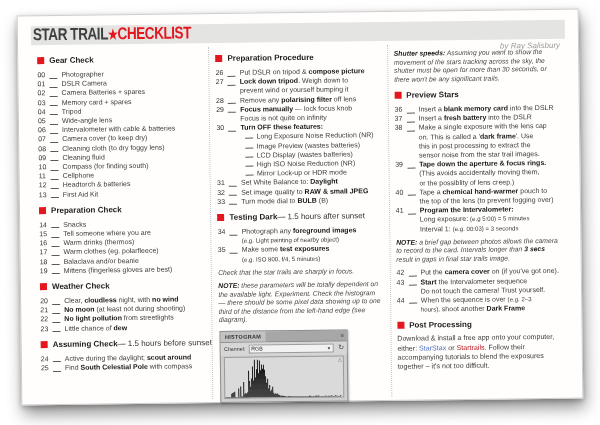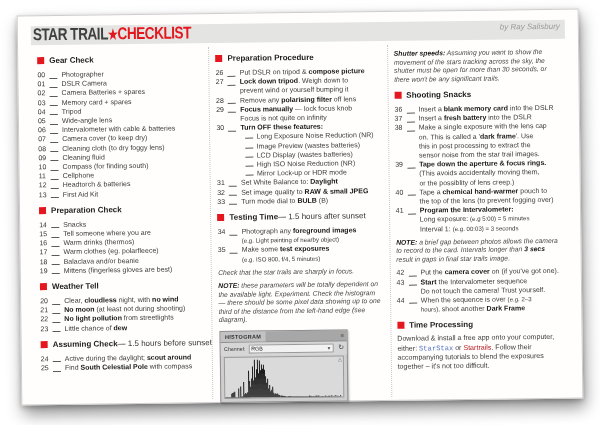--- a/index.html
+++ b/index.html
@@ -9,21 +9,21 @@
          background:#fffefd;border:1px solid #cfcccc;box-sizing:border-box;
          padding:10px 13px 8px 13px;transform:rotate(-0.7deg);transform-origin:50% 50%;
          box-shadow:2px 9px 16px rgba(0,0,0,.42),0 2px 5px rgba(0,0,0,.25);}
   
   .hdr{position:relative;height:19px;background:#e4e4e3;margin-bottom:4px;}
   .title{position:absolute;left:2px;top:-1px;font-weight:bold;font-size:17px;
          letter-spacing:-0.6px;white-space:nowrap;transform:scaleX(.8);transform-origin:left center;}
   .t-black{color:#404040}
   .t-red{color:#e5171e}
   .t-star{color:#e5171e;font-size:14px;}
-  .byline{position:absolute;right:5px;top:2px;font-style:italic;color:#9b9b9b;font-size:8px;}
+  .byline{position:absolute;right:5px;top:21px;font-style:italic;color:#9b9b9b;font-size:8px;}
   
   .cols{display:flex;align-items:stretch;height:352px;}
   .col{flex:1;padding:0 6px;min-width:0;}
   .col + .col{border-left:1px dotted #c6c6c6;}
   
   .sec{display:flex;align-items:center;margin:7px 0 5px 0;font-size:8px;color:#1c1c1c;}
   .sq{width:7px;height:7px;background:#e5171e;margin-right:5px;flex:none;}
   .sectitle{font-weight:bold;white-space:nowrap;}
   .suffix{font-weight:normal;color:#333;white-space:nowrap;}
   
@@ -214,21 +214,21 @@
         </div>
         <div class="item">
           <span class="inum">19</span>
           <span class="iblank"></span>
           <div class="itext">
             <div class="iline"><span>Mittens (fingerless gloves are best)</span></div>
           </div>
         </div>
         <div class="sec">
           <span class="sq"></span>
-          <span class="sectitle">Weather Tell</span>
+          <span class="sectitle">Weather Check</span>
         </div>
         <div class="item">
           <span class="inum">20</span>
           <span class="iblank"></span>
           <div class="itext">
             <div class="iline"><span>Clear, </span><span class="b">cloudless</span><span> night, with </span><span class="b">no wind</span></div>
           </div>
         </div>
         <div class="item">
           <span class="inum">21</span>
@@ -334,21 +334,21 @@
         </div>
         <div class="item">
           <span class="inum">33</span>
           <span class="iblank"></span>
           <div class="itext">
             <div class="iline"><span>Turn mode dial to </span><span class="b">BULB</span><span> (B)</span></div>
           </div>
         </div>
         <div class="sec">
           <span class="sq"></span>
-          <span class="sectitle">Testing Time</span>
+          <span class="sectitle">Testing Dark</span>
           <span class="suffix"> — 1.5 hours after sunset</span>
         </div>
         <div class="item">
           <span class="inum">34</span>
           <span class="iblank"></span>
           <div class="itext">
             <div class="iline"><span>Photograph any </span><span class="b">foreground images</span></div>
             <div class="iline"><span class="sm">(e.g. Light painting of nearby object)</span></div>
           </div>
         </div>
@@ -495,21 +495,21 @@
               <rect x="114" y="37.5" width="1" height="0.5" fill="#1c1c1c"></rect>
               <rect x="115" y="36.6" width="1" height="1.4" fill="#1c1c1c"></rect>
             </svg>
           </div>
         </div>
       </div>
     <div class="col">
         <div class="para it"><span class="b">Shutter speeds:</span><span> Assuming you want to show the movement of the stars tracking across the sky, the shutter must be open for more than 30 seconds, or there won't be any significant trails.</span></div>
         <div class="sec">
           <span class="sq"></span>
-          <span class="sectitle">Shooting Snacks</span>
+          <span class="sectitle">Preview Stars</span>
         </div>
         <div class="item">
           <span class="inum">36</span>
           <span class="iblank"></span>
           <div class="itext">
             <div class="iline"><span>Insert a </span><span class="b">blank memory card</span><span> into the DSLR</span></div>
           </div>
         </div>
         <div class="item">
           <span class="inum">37</span>
@@ -573,18 +573,18 @@
         <div class="item">
           <span class="inum">44</span>
           <span class="iblank"></span>
           <div class="itext">
             <div class="iline"><span>When the sequence is over </span><span class="sm">(e.g. 2–3</span></div>
             <div class="iline"><span class="sm">hours),</span><span> shoot another </span><span class="b">Dark Frame</span></div>
           </div>
         </div>
         <div class="sec">
           <span class="sq"></span>
-          <span class="sectitle">Time Processing</span>
-        </div>
-        <div class="para plain"><span>Download &amp; install a free app onto your computer, either: </span><span style="color: rgb(77, 111, 192); font-family: Liberation Mono, monospace;">StarStax</span><span> or </span><span style="color: rgb(181, 21, 28);">Startrails.</span><span> Follow their accompanying tutorials to blend the exposures together – it's not too difficult.</span></div>
+          <span class="sectitle">Post Processing</span>
+        </div>
+        <div class="para plain"><span>Download &amp; install a free app onto your computer, either: </span><span style="color: rgb(77, 111, 192);">StarStax</span><span> or </span><span style="color: rgb(181, 21, 28);">Startrails.</span><span> Follow their accompanying tutorials to blend the exposures together – it's not too difficult.</span></div>
       </div>
   </div>
 </div>
 
 </body></html>

